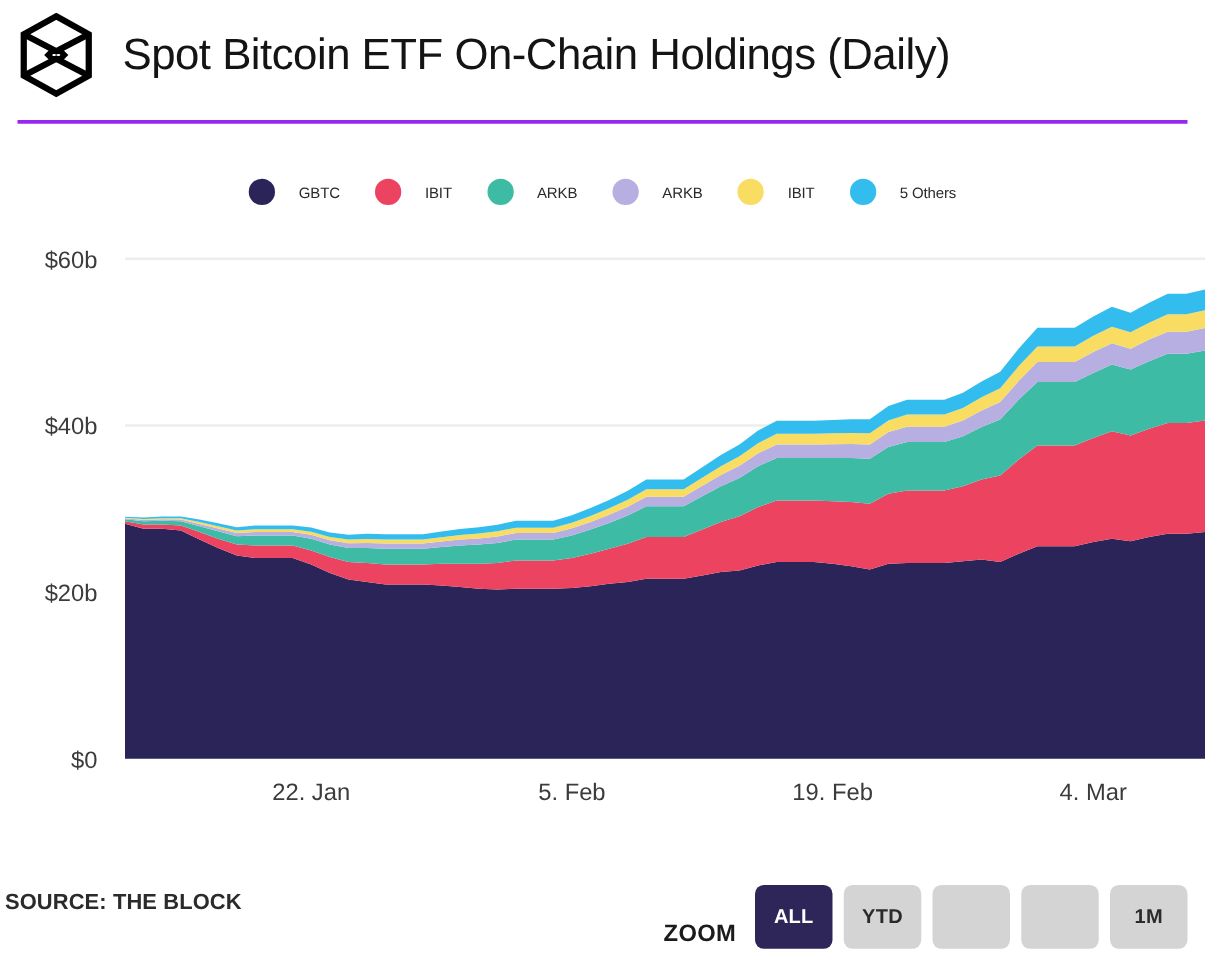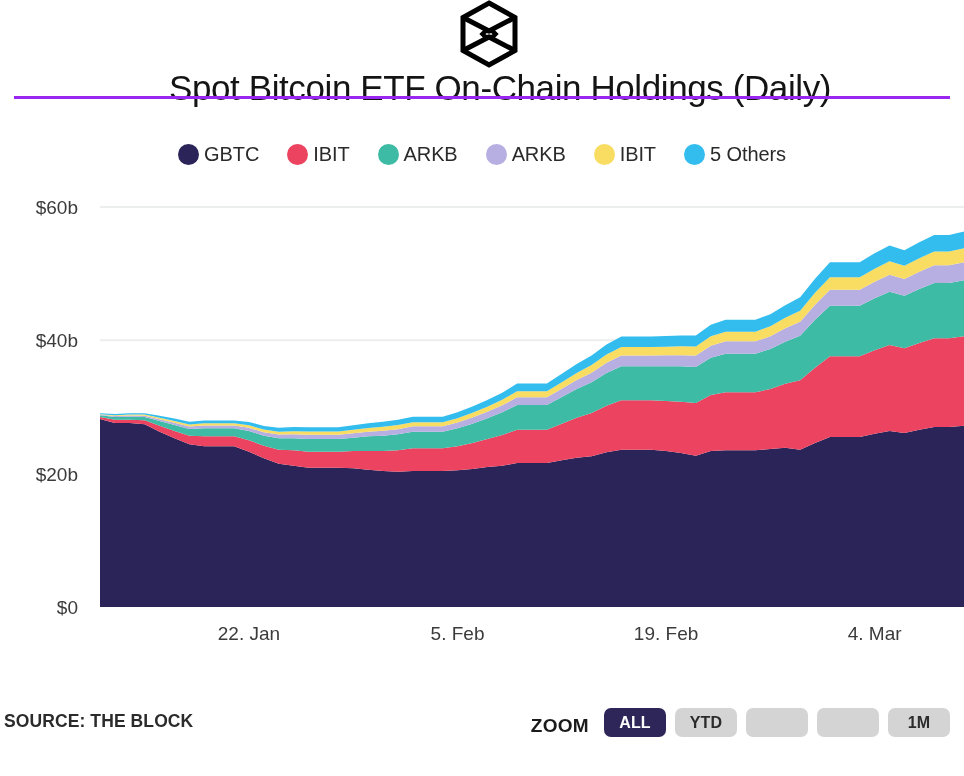--- a/index.html
+++ b/index.html
@@ -16,21 +16,20 @@
     position: relative;
   }
 
   
   #header {
     display: flex;
     align-items: center;
     height: 88px;
     padding-left: 14px;
     box-sizing: border-box;
-    flex-direction: column;
   }
   #logo-mark {
     width: 62px;
     height: 68px;
     flex: 0 0 auto;
     display: block;
   }
   #chart-title {
     font-size: 35px;
     font-weight: 400;
@@ -65,23 +64,23 @@
     margin-right: 28px;
   }
   .legend-item:last-child { margin-right: 0; text-align: right; }
   .legend-dot {
     width: 21px;
     height: 21px;
     border-radius: 50%;
     flex: 0 0 auto;
   }
   .legend-label {
-    font-size: 20px;
+    font-size: 12px;
     color: #2a2a2a;
-    margin-left: 5px;
+    margin-left: 19px;
     white-space: nowrap;
     letter-spacing: -0.1px;
   }
 
   
   #plot-wrap {
     position: absolute;
     left: 0;
     top: 185px;
     width: 964px;
@@ -137,21 +136,21 @@
   }
   #zoom-label {
     font-size: 19px;
     font-weight: bold;
     color: #1b1b1b;
     margin-right: 6px;
     letter-spacing: 0.3px;
   }
   .zoom-btn {
     width: 62px;
-    height: 29px;
+    height: 51px;
     border-radius: 7px;
     border: none;
     background: #d4d4d4;
     color: #2b2b2b;
     font-family: "Liberation Sans", sans-serif;
     font-size: 16px;
     font-weight: bold;
     display: flex;
     align-items: center;
     justify-content: center;

